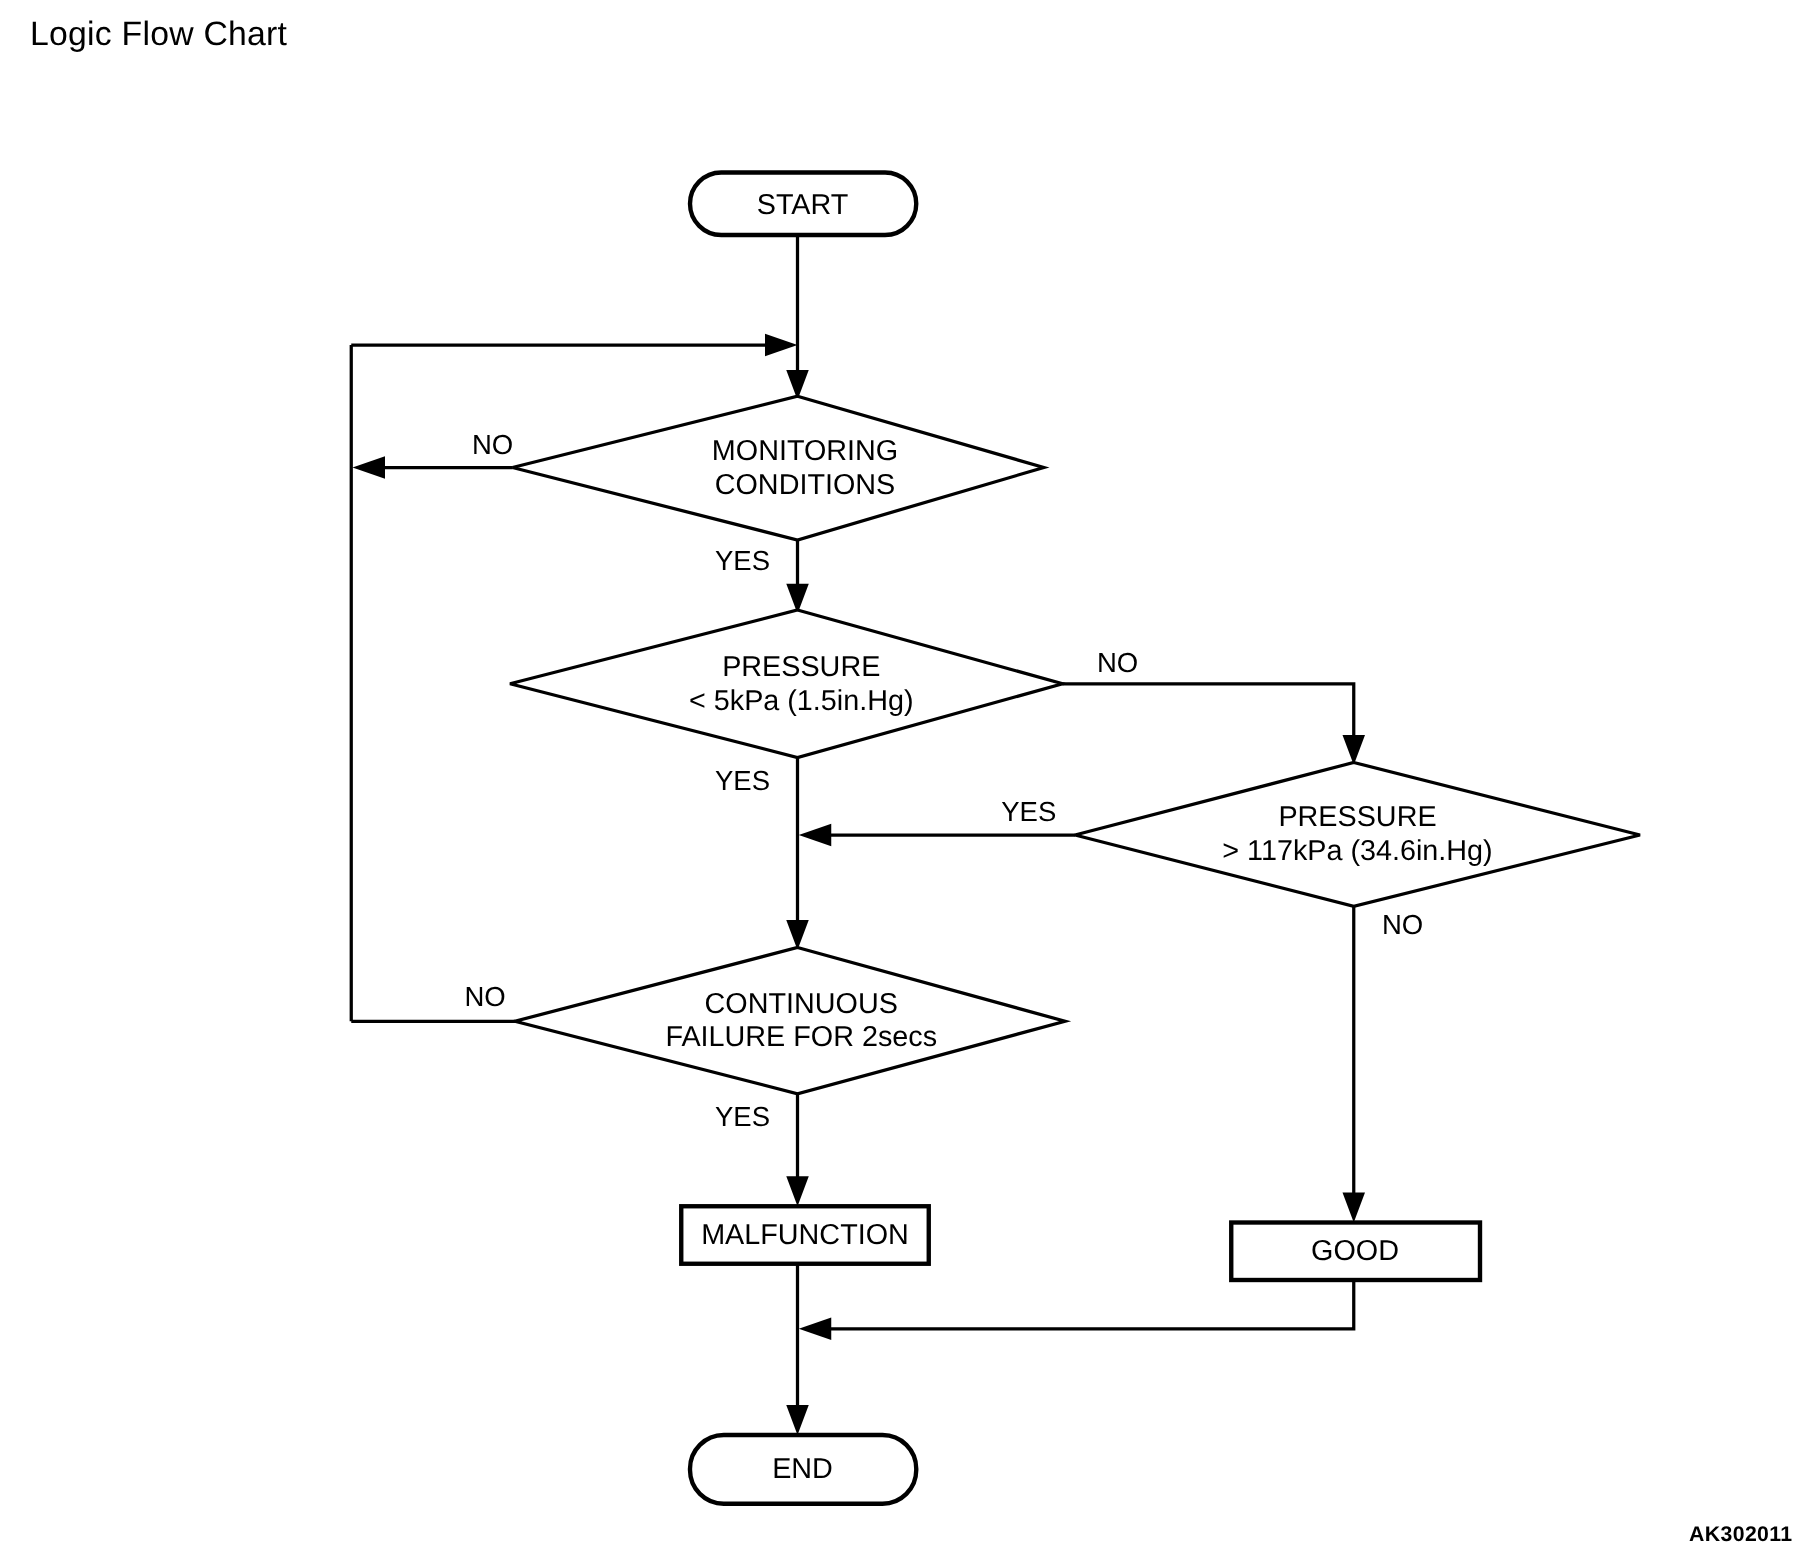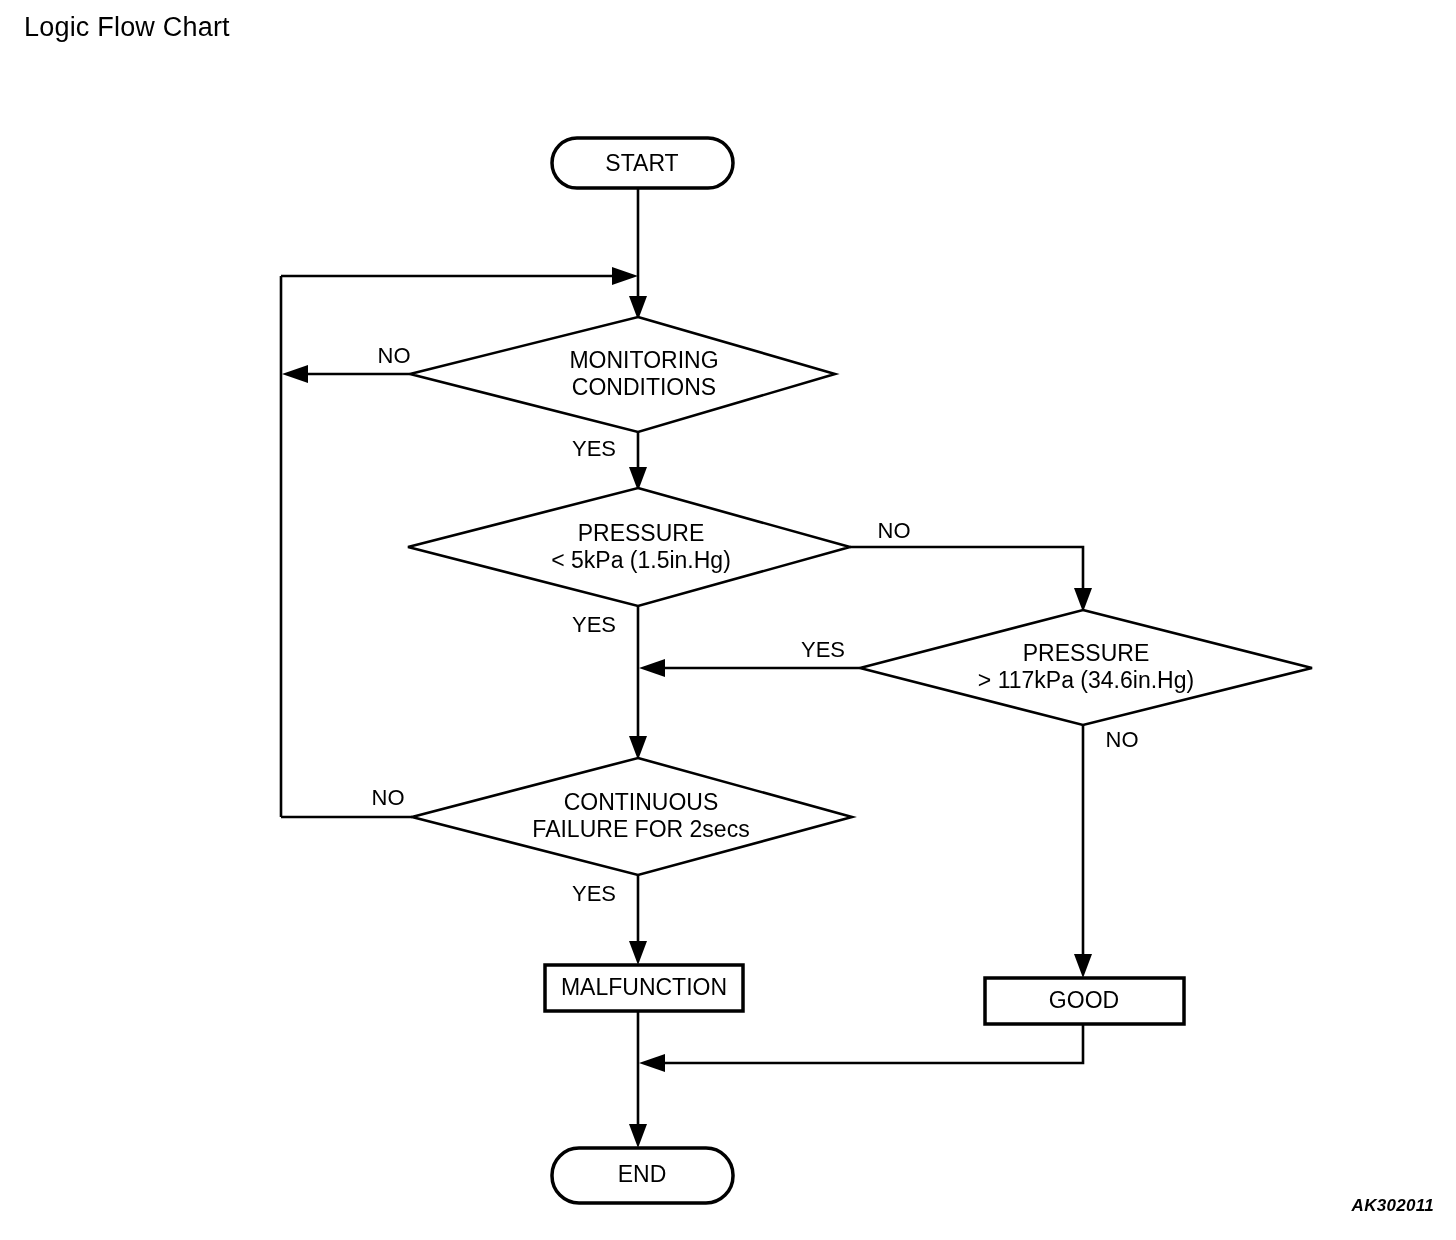--- a/index.html
+++ b/index.html
@@ -73,26 +73,25 @@
   .edge-label {
     font-family: "Liberation Sans", sans-serif;
     font-size: 22px;
     fill: #000000;
     text-anchor: middle;
     dominant-baseline: middle;
   }
   #figure-code {
     position: absolute;
     right: 22px;
-    bottom: 24px;
+    bottom: 2px;
     font-size: 17px;
     font-weight: bold;
     letter-spacing: 0.3px;
     white-space: nowrap;
-    font-style: italic;
   }
 </style>
 </head>
 <body>
 
 <div id="page-title">Logic Flow Chart</div>
 
 <div id="chart-area">
   <svg id="diagram-svg" viewBox="0 0 1456 1240" xmlns="http://www.w3.org/2000/svg">
 

